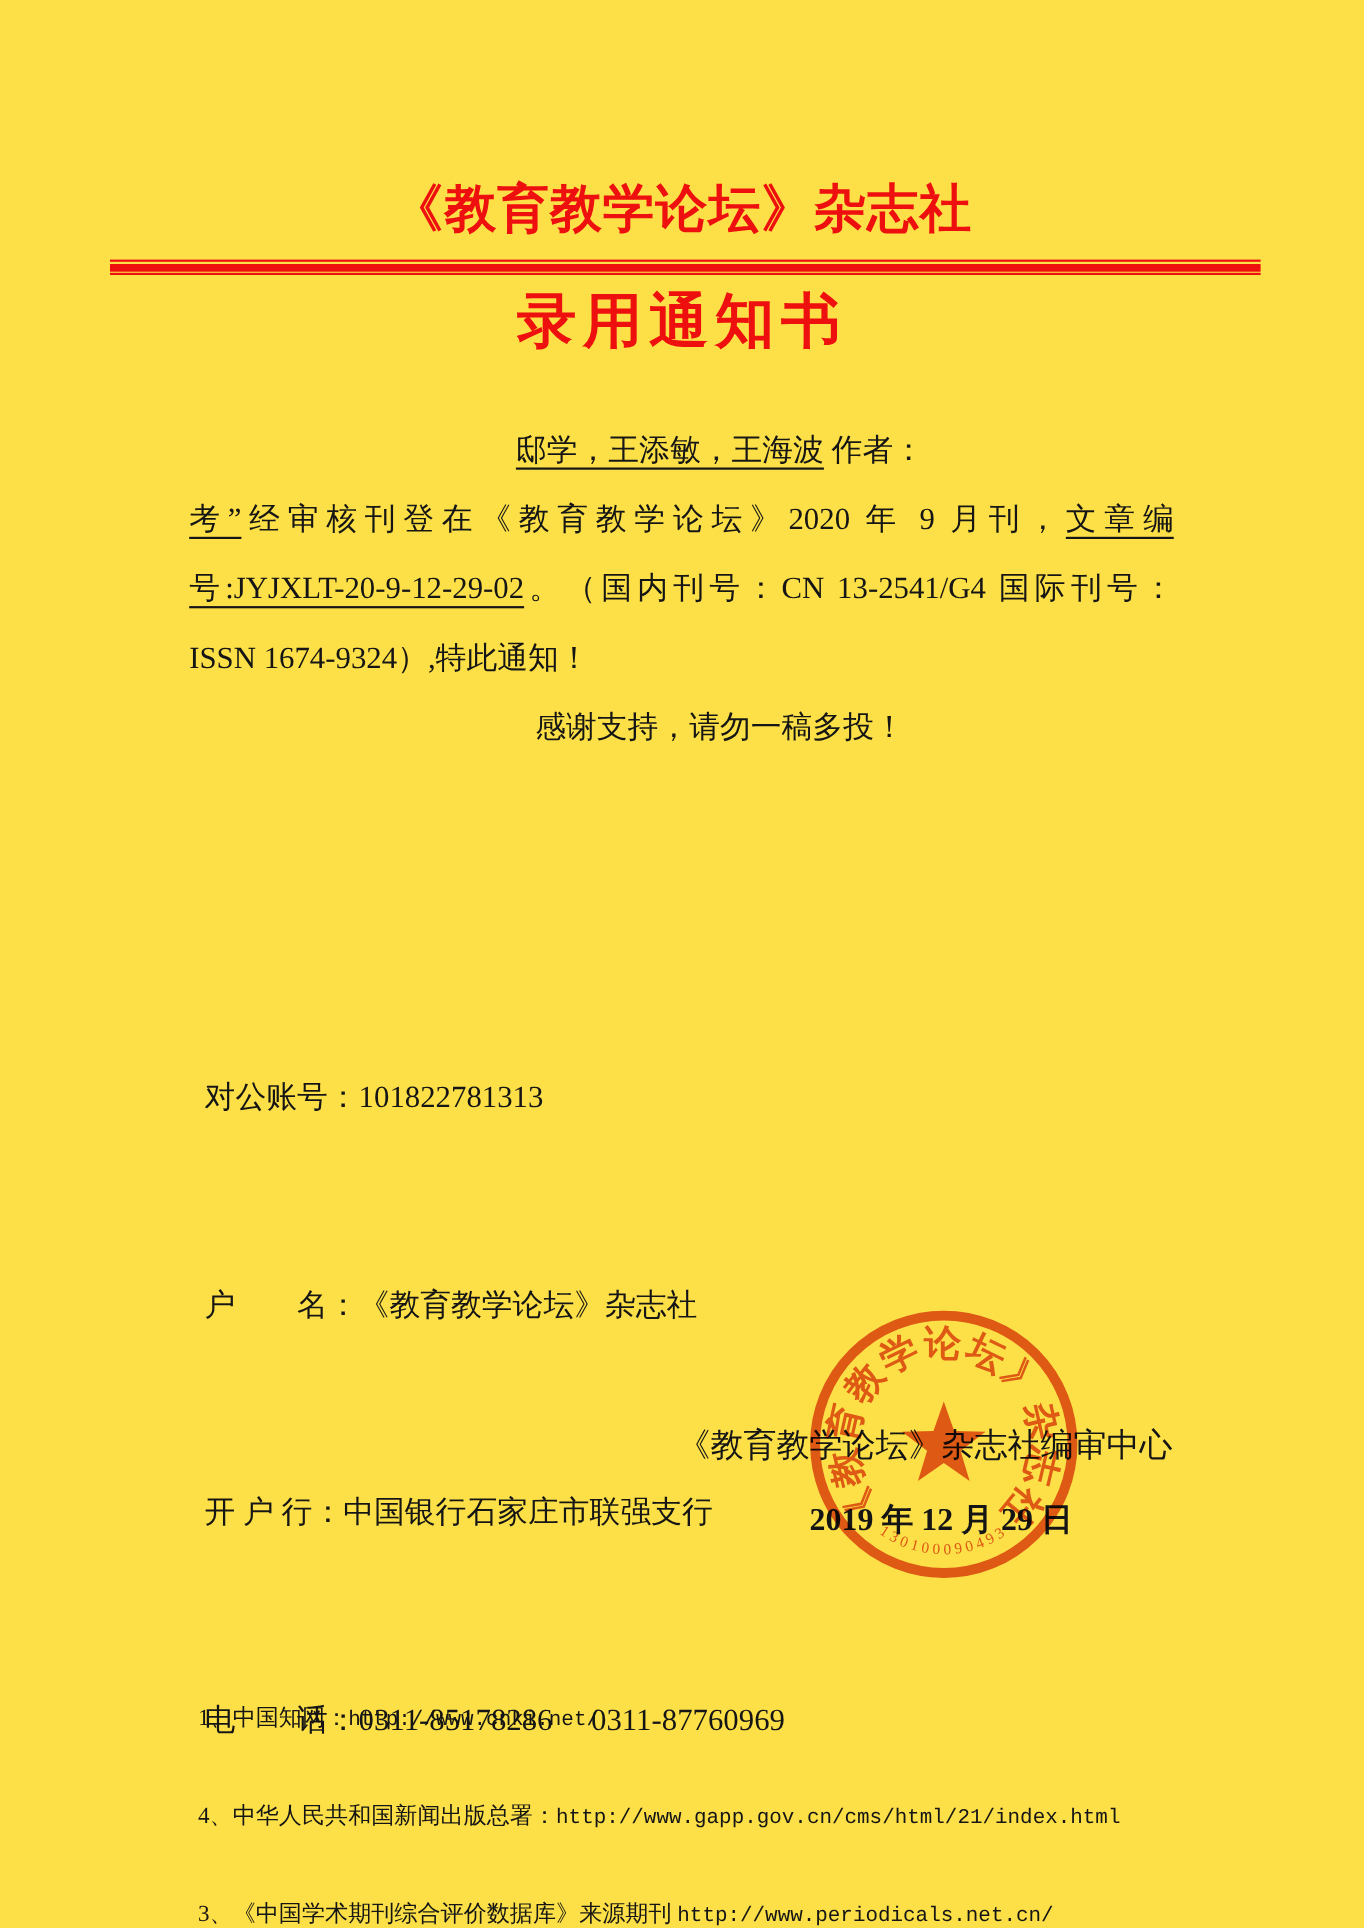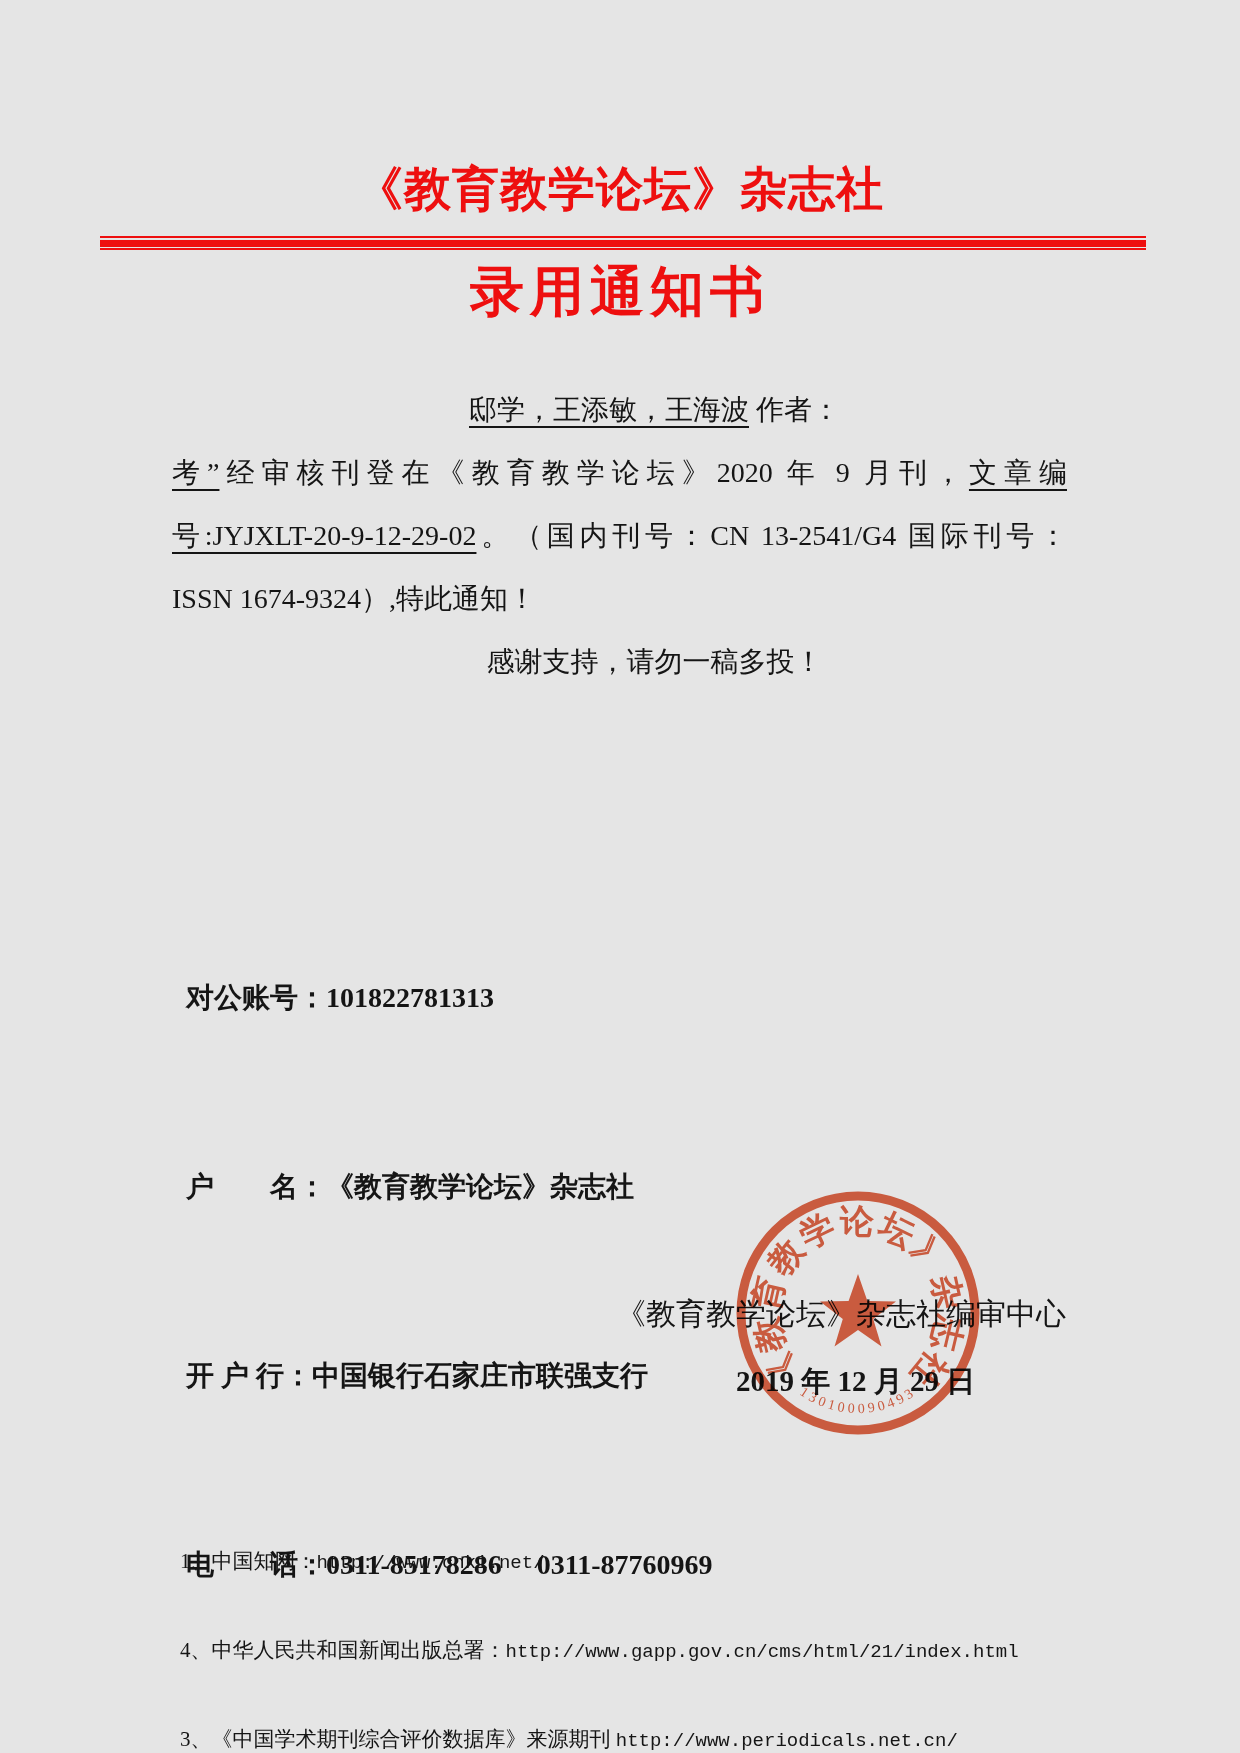--- a/index.html
+++ b/index.html
@@ -1,17 +1,17 @@
 <!DOCTYPE html>
 <html><head>
 <meta charset="utf-8">
 <style>
   html,body{margin:0;padding:0;background:#ffffff;}
   .page{
-    position:relative;width:1240px;height:1753px;background:#e5e5e5;overflow:hidden;
+    position:relative;width:1240px;height:1753px;background:#fde047;overflow:hidden;
     font-family:"Liberation Serif","DejaVu Serif",serif;color:#151515;
   }
   
   .title-main{
     position:absolute;top:158px;left:0;width:100%;text-align:center;
     font-size:47px;font-weight:bold;color:#ee0f0f;letter-spacing:1px;
   }
   .rule{position:absolute;left:100px;top:236px;width:1046px;}
   .rule .r-thin{height:2px;background:#ee0f0f;}
   .rule .r-gap{height:2px;}
@@ -26,21 +26,21 @@
     position:absolute;left:172px;top:378px;width:895px;
     font-size:28px;line-height:63px;
   }
   .bline{white-space:pre-wrap;}
   .indent{text-indent:70px;text-align:center;}
   .just{text-align:justify;text-align-last:justify;}
   .ul{text-decoration:underline;text-underline-offset:7px;text-decoration-thickness:2px;}
   
   .account-block{
     position:absolute;left:186px;top:840px;
-    font-size:28px;line-height:63px;white-space:pre-wrap;font-weight:bold;
+    font-size:28px;line-height:63px;white-space:pre-wrap;
   }
   
   .sig-org{position:absolute;left:616px;top:1294px;font-size:30px;z-index:2;}
   .sig-date{position:absolute;left:736px;top:1362px;font-size:29px;z-index:2;font-weight:bold;}
   
   .seal{
     position:absolute;left:733px;top:1188px;width:250px;height:250px;
     z-index:3;opacity:.88;mix-blend-mode:multiply;
   }
   

